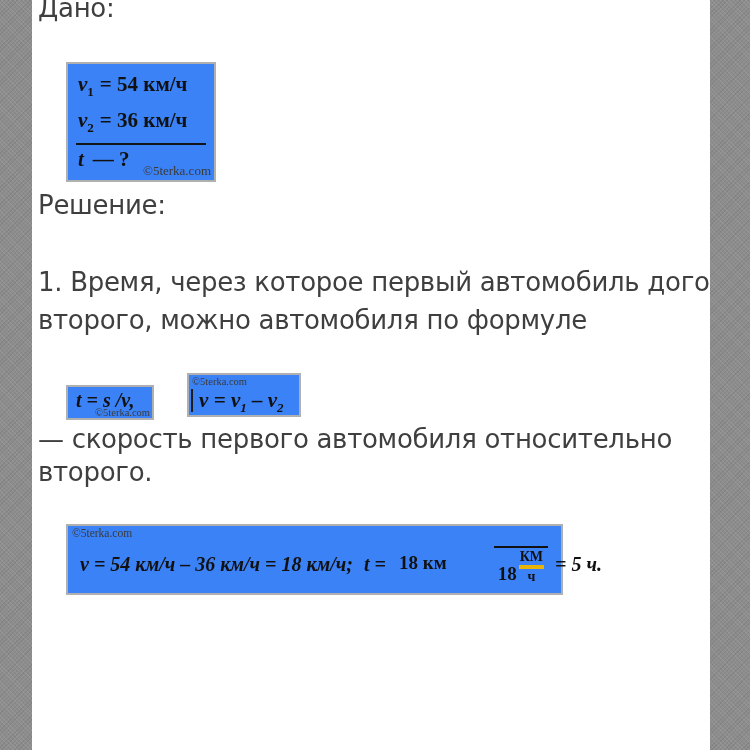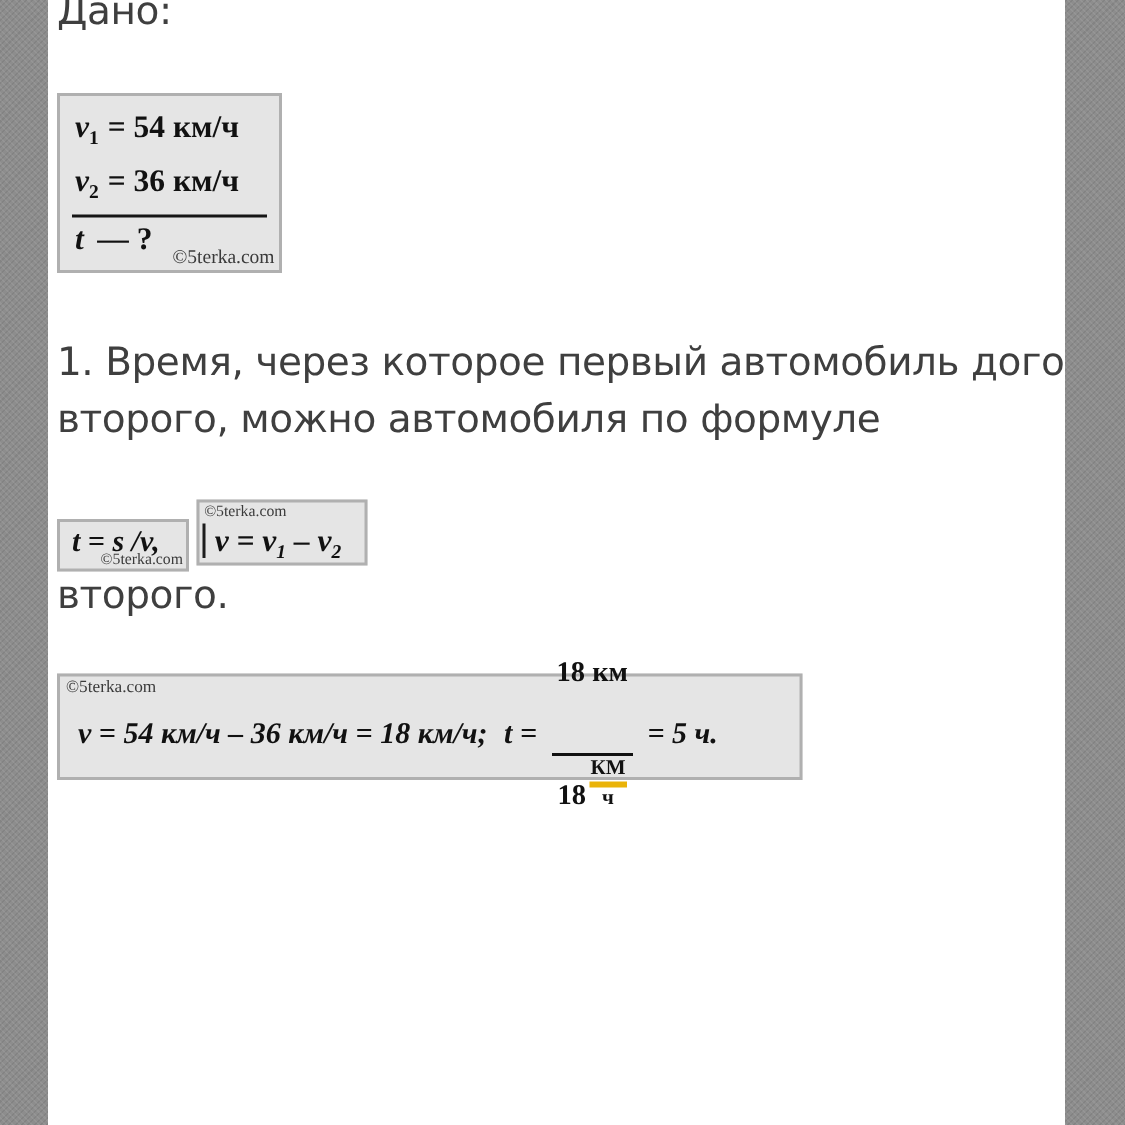--- a/index.html
+++ b/index.html
@@ -18,23 +18,23 @@
   .gutter.right{right:0;width:40px;}
   .content{
     position:absolute;left:32px;top:0;width:678px;height:672px;
     overflow:hidden;padding-left:6px;box-sizing:border-box;
   }
   .txt{font-size:26px;letter-spacing:-0.3px;line-height:33px;white-space:nowrap;}
   .line{font-size:26px;letter-spacing:-0.3px;line-height:38px;white-space:nowrap;}
 
   
   .fimg{
-    background:#e5e5e5;border:2px solid #b0b0b0;box-sizing:border-box;
+    background:#3b82f6;border:2px solid #b0b0b0;box-sizing:border-box;
     font-family:"Liberation Serif","DejaVu Serif",serif;color:#111111;
-    font-weight:700;position:relative;
+    font-weight:700;position:relative;margin-left:28px;
   }
   .fvar{font-style:italic;}
   .fsub{font-size:13px;vertical-align:-5px;}
   .fup{font-style:normal;}
   .wm{
     font-family:"Liberation Serif","DejaVu Serif",serif;font-weight:400;
     color:#3a3a3a;font-style:normal;letter-spacing:0;
   }
 
   
@@ -54,21 +54,21 @@
   .box3{display:inline-block;margin-top:34px;width:114px;height:44px;padding:1px 6px 0 10px;font-size:21px;white-space:nowrap;}
   .box3 .wm{display:block;font-size:10.5px;line-height:12px;margin-left:-7px;}
   .box3::before{content:"";position:absolute;left:2px;top:14px;bottom:3px;width:2px;background:#1c1c1c;}
 
   
   .box4{width:497px;height:71px;margin-top:35px;font-size:20px;}
   .box4 .wm{position:absolute;left:4px;top:1px;font-size:11.5px;}
   .f4row{display:flex;align-items:center;height:100%;padding:10px 4px 0 12px;box-sizing:border-box;white-space:nowrap;}
   .f4row .fup{margin:0 5px;font-style:italic;}
   .f4row .t4{margin-left:6px;}
-  .frac{display:inline-flex;flex-direction:column;align-items:center;margin:0 2px;line-height:1.05;font-size:19px;gap:41px;}
+  .frac{display:inline-flex;flex-direction:row;align-items:center;margin:0 2px;line-height:1.05;font-size:19px;gap:41px;}
   .frac .num{padding:0 6px 3px;}
   .frac .den{border-top:2px solid #111;padding:2px 4px 0;display:inline-flex;align-items:flex-end;}
   .sfrac{display:inline-flex;flex-direction:column;align-items:center;font-size:14px;line-height:1.0;margin-left:2px;}
   .sfrac .stop{border-bottom:4px solid #eab308;padding:0 1px 1px;}
   .sfrac .sbot{padding-top:1px;}
 
   .mt-sol{margin-top:7px;}
   .mt-p1{margin-top:41px;}
   .mt-where{margin-top:5px;}
   .mt-rel1{margin-top:3px;}
@@ -86,37 +86,39 @@
     <div class="txt given-label">Дано:</div>
 
     <div class="fimg box1">
       <div class="g-row"><span class="fvar">v</span><span class="fsub">1</span><span class="fup">= 54 км/ч</span></div>
       <div class="g-row"><span class="fvar">v</span><span class="fsub">2</span><span class="fup">= 36 км/ч</span></div>
       <div class="divider"></div>
       <div class="q-row"><span class="fvar">t</span><span class="fup">— ?</span></div>
       <span class="wm">©5terka.com</span>
     </div>
 
+    <div class="txt mt-sol">Решение:</div>
 
     <div class="mt-p1">
       <div class="line">1. Время, через которое первый автомобиль догонит</div>
       <div class="line">второго, можно автомобиля по формуле</div>
     </div>
 
     <div class="fimg box2">
       <span class="fvar">t = s /v,</span>
       <span class="wm">©5terka.com</span>
     </div>
 
 
     <div class="fimg box3">
       <span class="wm">©5terka.com</span>
       <span class="fvar"><span>v = v</span><span class="fsub">1</span><span> – v</span><span class="fsub">2</span></span>
     </div>
 
+    <div class="txt mt-rel1">— скорость первого автомобиля относительно</div>
     <div class="txt mt-rel2">второго.</div>
 
     <div class="fimg box4">
       <span class="wm">©5terka.com</span>
       <div class="f4row">
         <span class="fvar">v</span>
         <span class="fup">= 54 км/ч – 36 км/ч = 18 км/ч;</span>
         <span class="fvar t4">t</span>
         <span class="fup">=</span>
         <span class="frac">

